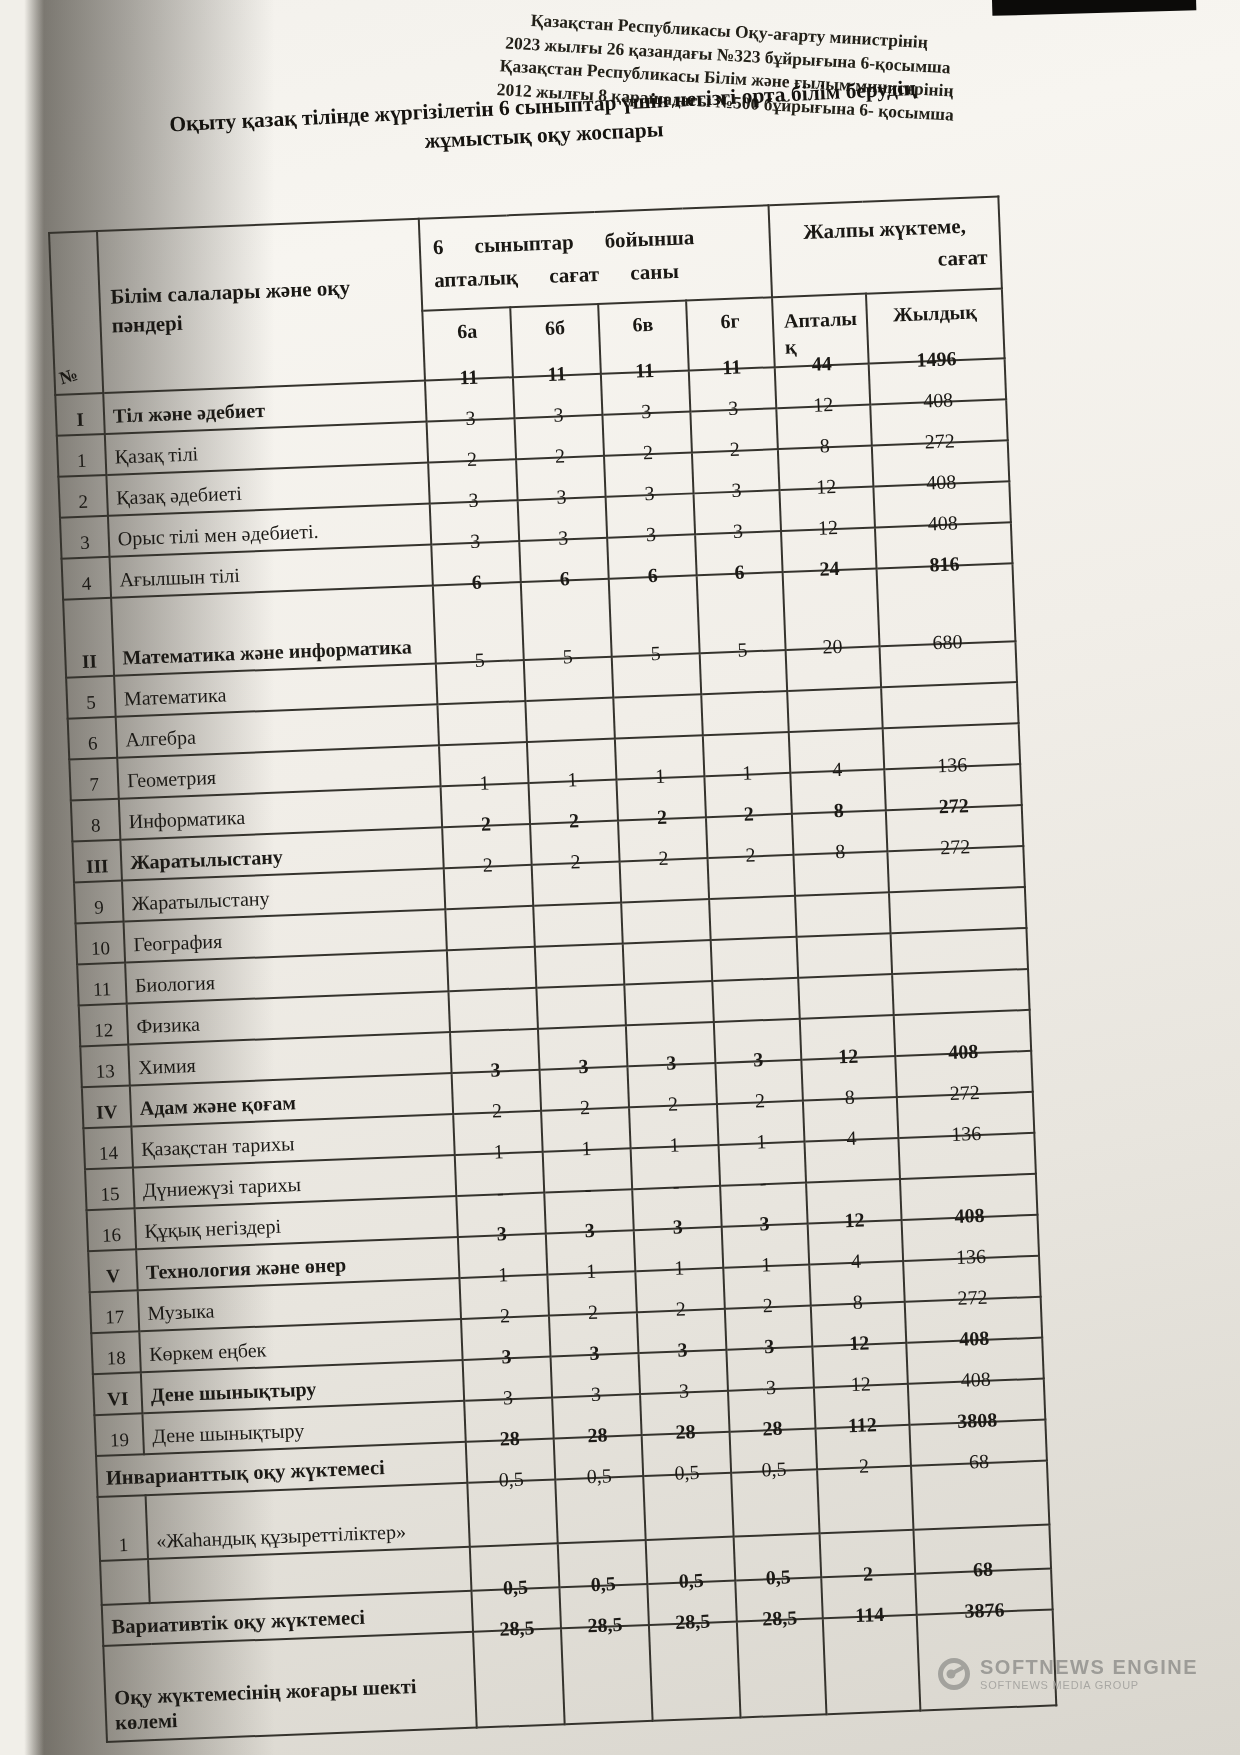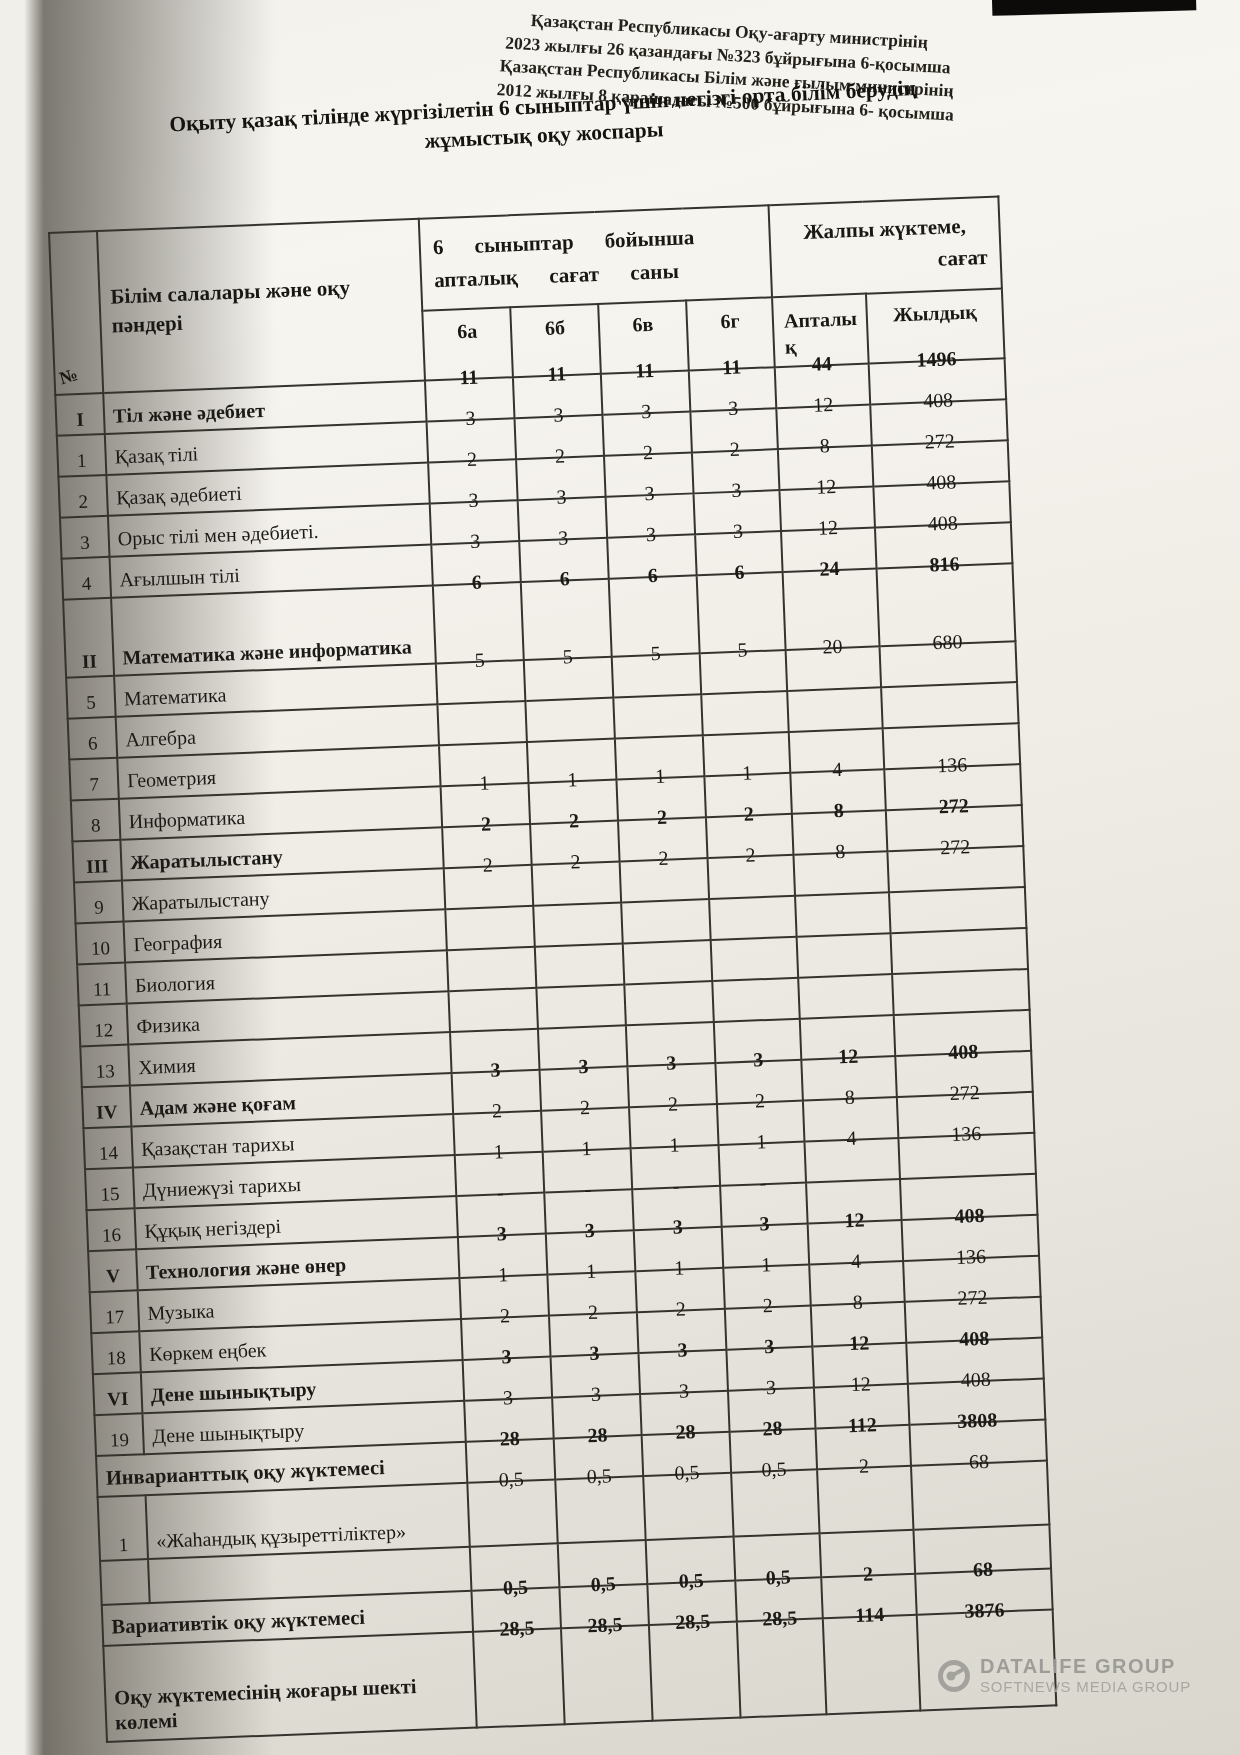--- a/index.html
+++ b/index.html
@@ -58,21 +58,21 @@
   td.c-num { text-align:center; vertical-align:bottom; padding-bottom:3px; font-size:19px; }
   td.c-sub { text-align:left; vertical-align:bottom; padding:0 8px 4px; line-height:1.25; }
   td.c-sub.span { padding-left:8px; font-size:20.5px; }
   td.c-val { text-align:center; vertical-align:top; }
   td.c-val .v { position:relative; top:-15px; line-height:1.1; }
   tbody tr.bold td { font-weight:bold; }
 
   .watermark { position:absolute; left:936px; top:1656px; display:flex; align-items:center; gap:8px; opacity:.95; }
   .wm-text .wm1 { font-family:"Liberation Sans","DejaVu Sans",sans-serif; font-weight:bold;
     font-size:20px; letter-spacing:1.5px; color:#9a9995; line-height:20px; }
-  .wm-text .wm2 { font-family:"Liberation Sans","DejaVu Sans",sans-serif; font-size:15px;
+  .wm-text .wm2 { font-family:"Liberation Sans","DejaVu Sans",sans-serif; font-size:11px;
     letter-spacing:.8px; color:#a6a5a1; margin-top:2px; }
 </style>
 </head>
 <body>
 
 <div id="photo">
   <div class="gutter"></div>
   <div class="page-edge"></div>
   <div class="wedge"></div>
 
@@ -781,17 +781,17 @@
       </tbody>
   </table>
 
   <div class="watermark">
     <svg width="36" height="36" viewBox="0 0 36 36">
       <circle cx="18" cy="18" r="13.5" fill="none" stroke="#a0a09b" stroke-width="5"></circle>
       <circle cx="15" cy="18" r="4.5" fill="#a0a09b"></circle>
       <path d="M15 18 L26 12" stroke="#a0a09b" stroke-width="4" stroke-linecap="round"></path>
     </svg>
     <div class="wm-text">
-      <div class="wm1">DATALIFE GROUP</div>
+      <div class="wm1">SOFTNEWS ENGINE</div>
       <div class="wm2">SOFTNEWS MEDIA GROUP</div>
     </div>
   </div>
 </div>
 
 </body></html>

